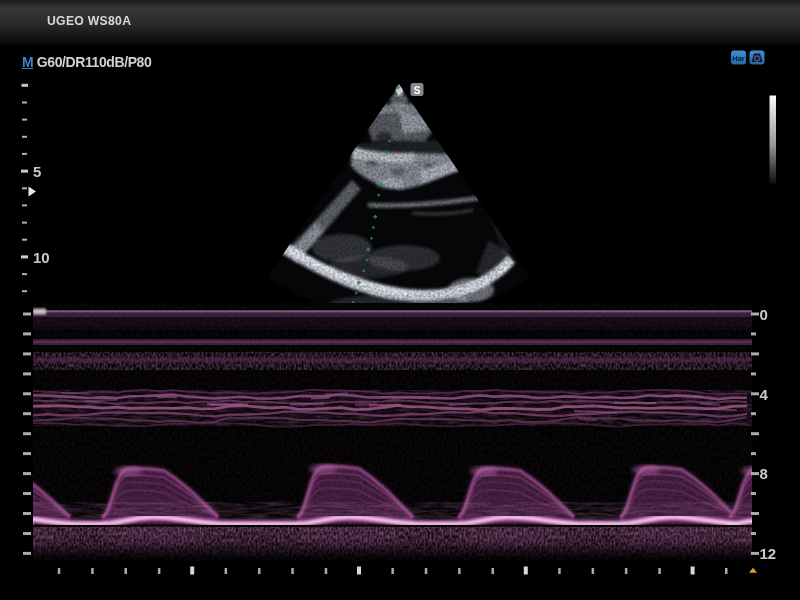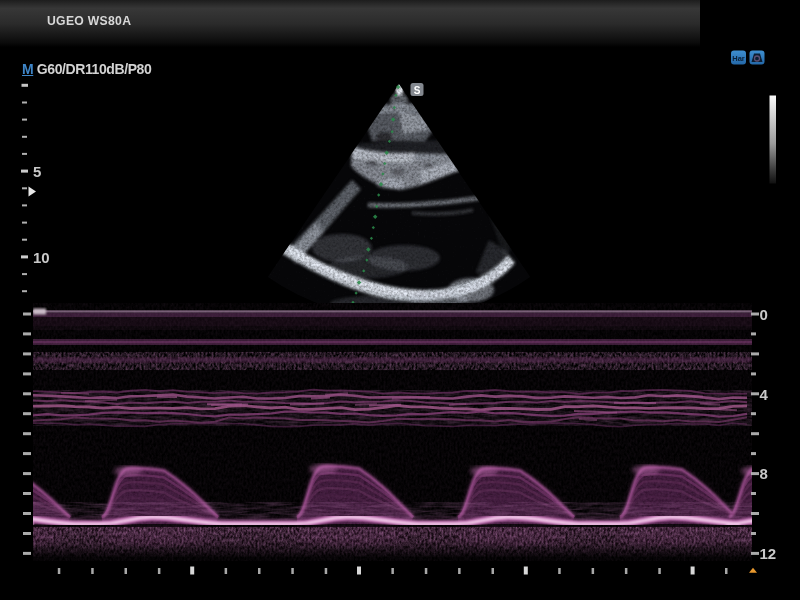--- a/index.html
+++ b/index.html
@@ -1,17 +1,17 @@
 <!DOCTYPE html>
 <html><head><meta charset="utf-8">
 <style>
   html,body{margin:0;padding:0;background:#000;}
   #screen{position:relative;width:800px;height:600px;background:#000;overflow:hidden;
           font-family:"Liberation Sans", sans-serif;}
-  #hdr{position:absolute;left:0;top:0;width:700px;height:47px;
+  #hdr{position:absolute;left:0;top:0;width:800px;height:47px;
        background:linear-gradient(#1d1d1d 0%,#373737 18%,#2b2b2b 50%,#0a0a0a 92%,#000 100%);}
   #hdr .t{position:absolute;left:47px;top:15px;font-size:12.2px;font-weight:bold;color:#d8d8d8;letter-spacing:0.3px;line-height:1;}
   .info{position:absolute;left:22px;font-size:14px;font-weight:bold;color:#d2d2d2;white-space:pre;letter-spacing:-0.4px;line-height:1;}
   .blue{color:#3f86c8;text-decoration:underline;}
 </style></head>
 <body>
 <div id="screen">
   <div id="hdr">
       <div class="t">UGEO WS80A</div>
     </div>
@@ -341,14 +341,14 @@
 
 <rect x="769.5" y="95.5" width="6.5" height="88" fill="url(#gsbar)"></rect>
 
 <rect x="731" y="50.5" width="15" height="14" rx="3" fill="url(#icong)"></rect>
 <text x="738.5" y="60.8" font-size="7.5" font-weight="bold" fill="#0a2038" text-anchor="middle">Har</text>
 <rect x="749.5" y="50.5" width="15" height="14" rx="3" fill="url(#icong)"></rect>
 <path d="M754 53.5 L760 53.5 L762.5 62 L751.5 62 Z" fill="#0c1e33"></path>
 <circle cx="757" cy="58.5" r="2.5" fill="none" stroke="#5d4f72" stroke-width="1.3"></circle>
 </svg>
 
-  <div class="info" style="top:62px"><span class="blue">M</span> G60/DR110dB/P80</div>
+  <div class="info" style="top:55px"><span class="blue">M</span> G60/DR110dB/P80</div>
 </div>
 
 </body></html>

